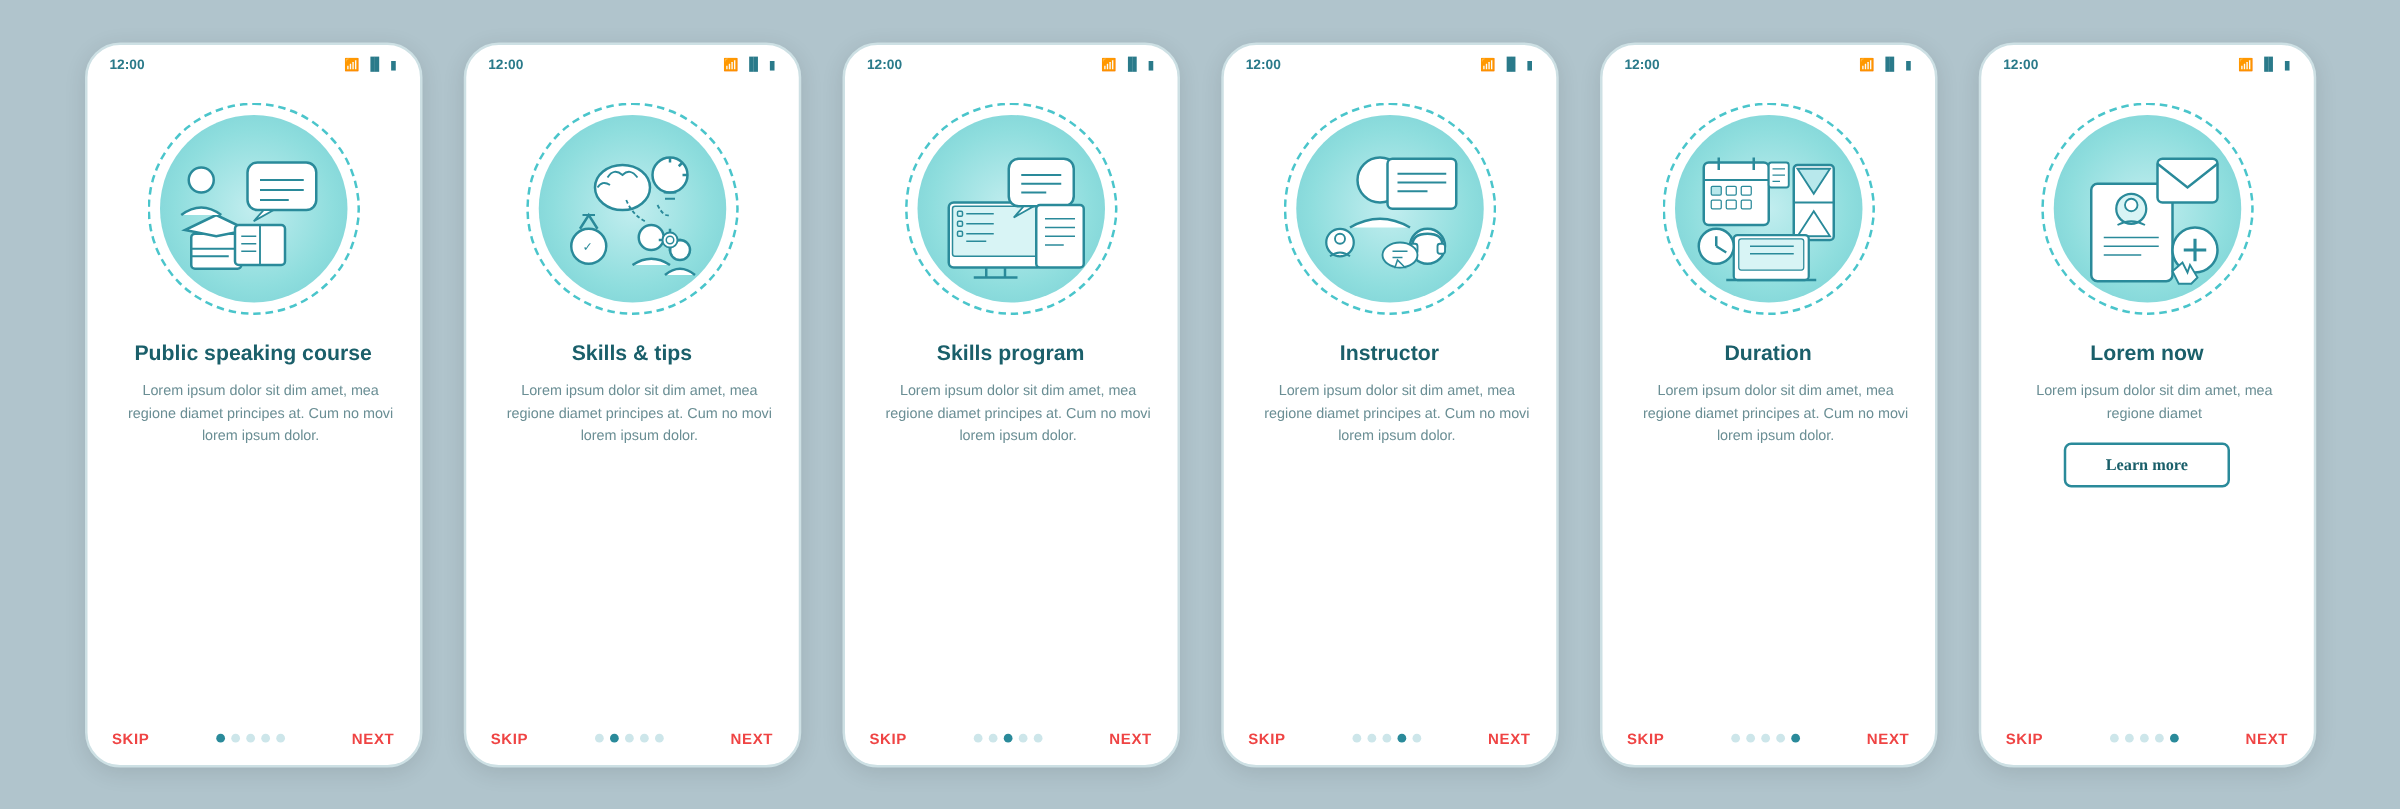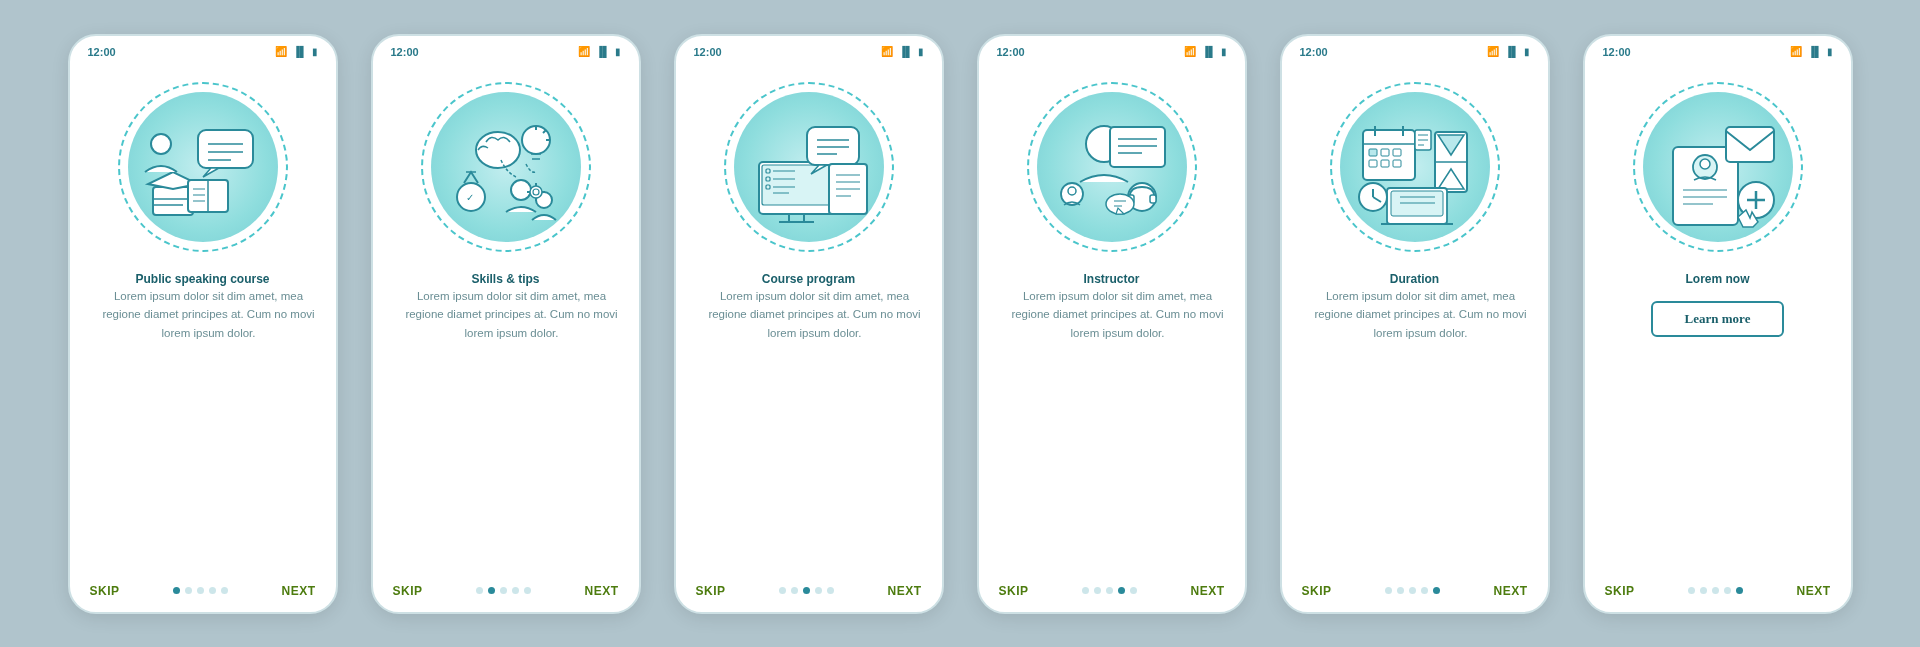--- a/index.html
+++ b/index.html
@@ -90,25 +90,25 @@
     }
     .phone-content {
       flex: 1;
       width: 100%;
       display: flex;
       flex-direction: column;
       align-items: center;
       padding: 0 20px;
     }
     .phone-title {
-      font-size: 12px;
+      font-size: 17px;
       font-weight: 700;
       color: #1a5f6a;
       text-align: center;
-      margin-bottom: 0;
+      margin-bottom: 10px;
       line-height: 1.3;
     }
     .phone-body {
       font-size: 11.5px;
       color: #6a8e94;
       text-align: center;
       line-height: 1.6;
       margin-left: 12px;
     }
     .learn-more-btn {
@@ -127,21 +127,21 @@
       width: 100%;
       display: flex;
       align-items: center;
       justify-content: space-between;
       padding: 12px 20px 14px 20px;
       flex-shrink: 0;
     }
     .footer-skip, .footer-next {
       font-size: 12px;
       font-weight: 700;
-      color: #4d7c0f;
+      color: #ef4444;
       letter-spacing: 0.5px;
     }
     .footer-dots {
       display: flex;
       gap: 5px;
       align-items: center;
     }
     .dot {
       width: 7px;
       height: 7px;
@@ -308,21 +308,21 @@
         <polygon points="90,73 82,82 98,73" fill="white" stroke="#2a8a9a" stroke-width="1.5"></polygon>
 
         <rect x="100" y="72" width="38" height="50" rx="3" fill="white" stroke="#2a8a9a" stroke-width="2"></rect>
         <line x1="107" y1="83" x2="131" y2="83" stroke="#2a8a9a" stroke-width="1.2"></line>
         <line x1="107" y1="90" x2="131" y2="90" stroke="#2a8a9a" stroke-width="1.2"></line>
         <line x1="107" y1="97" x2="131" y2="97" stroke="#2a8a9a" stroke-width="1.2"></line>
         <line x1="107" y1="104" x2="122" y2="104" stroke="#2a8a9a" stroke-width="1.2"></line>
       </svg>
     </div>
     <div class="phone-content">
-      <div class="phone-title">Course program</div>
+      <div class="phone-title">Skills program</div>
       <div class="phone-body">Lorem ipsum dolor sit dim amet, mea regione diamet principes at. Cum no movi lorem ipsum dolor.</div>
     </div>
     <div class="phone-footer">
       <span class="footer-skip">SKIP</span>
       <div class="footer-dots">
         <div class="dot"></div>
         <div class="dot"></div>
         <div class="dot active"></div>
         <div class="dot"></div>
         <div class="dot"></div>
@@ -475,20 +475,21 @@
 
         <circle cx="118" cy="108" r="18" fill="white" stroke="#2a8a9a" stroke-width="2"></circle>
         <line x1="118" y1="99" x2="118" y2="117" stroke="#2a8a9a" stroke-width="2.5"></line>
         <line x1="109" y1="108" x2="127" y2="108" stroke="#2a8a9a" stroke-width="2.5"></line>
 
         <path d="M100 125 L108 118 L112 126 L114 120 L120 130 L115 135 L105 135 Z" fill="white" stroke="#2a8a9a" stroke-width="1.5"></path>
       </svg>
     </div>
     <div class="phone-content">
       <div class="phone-title">Lorem now</div>
+      <div class="phone-body">Lorem ipsum dolor sit dim amet, mea regione diamet</div>
       <button class="learn-more-btn">Learn more</button>
     </div>
     <div class="phone-footer">
       <span class="footer-skip">SKIP</span>
       <div class="footer-dots">
         <div class="dot"></div>
         <div class="dot"></div>
         <div class="dot"></div>
         <div class="dot"></div>
         <div class="dot active"></div>

